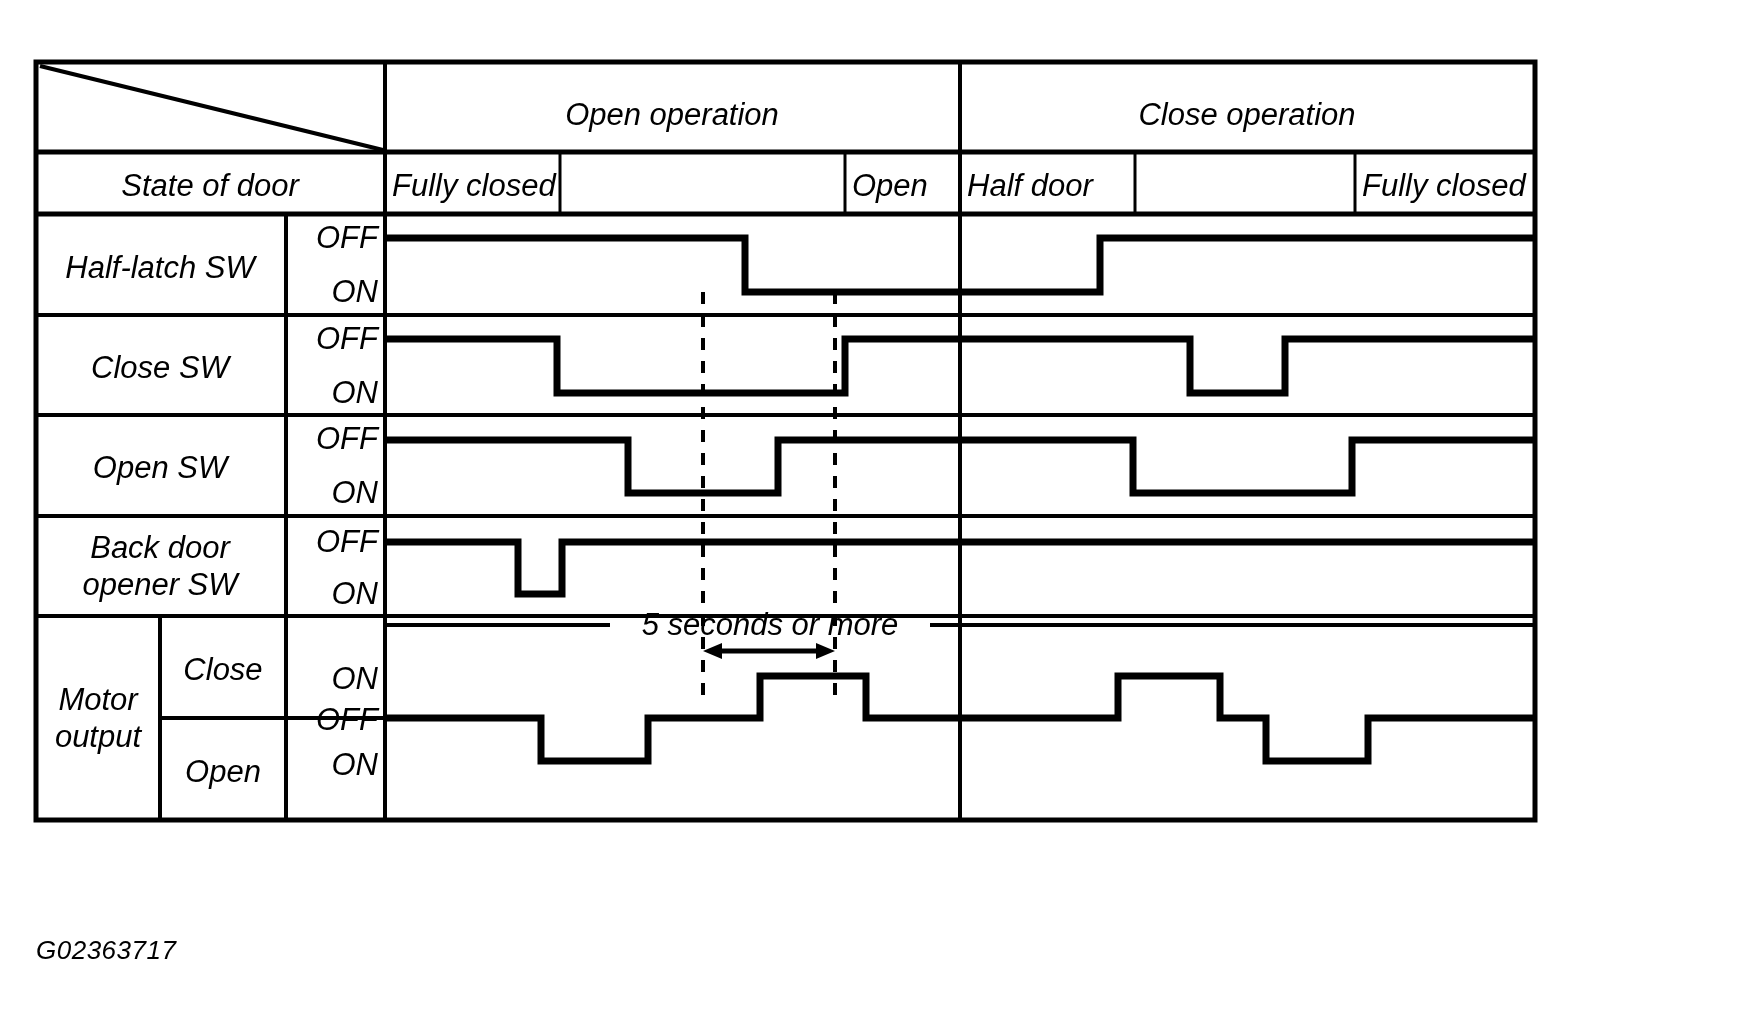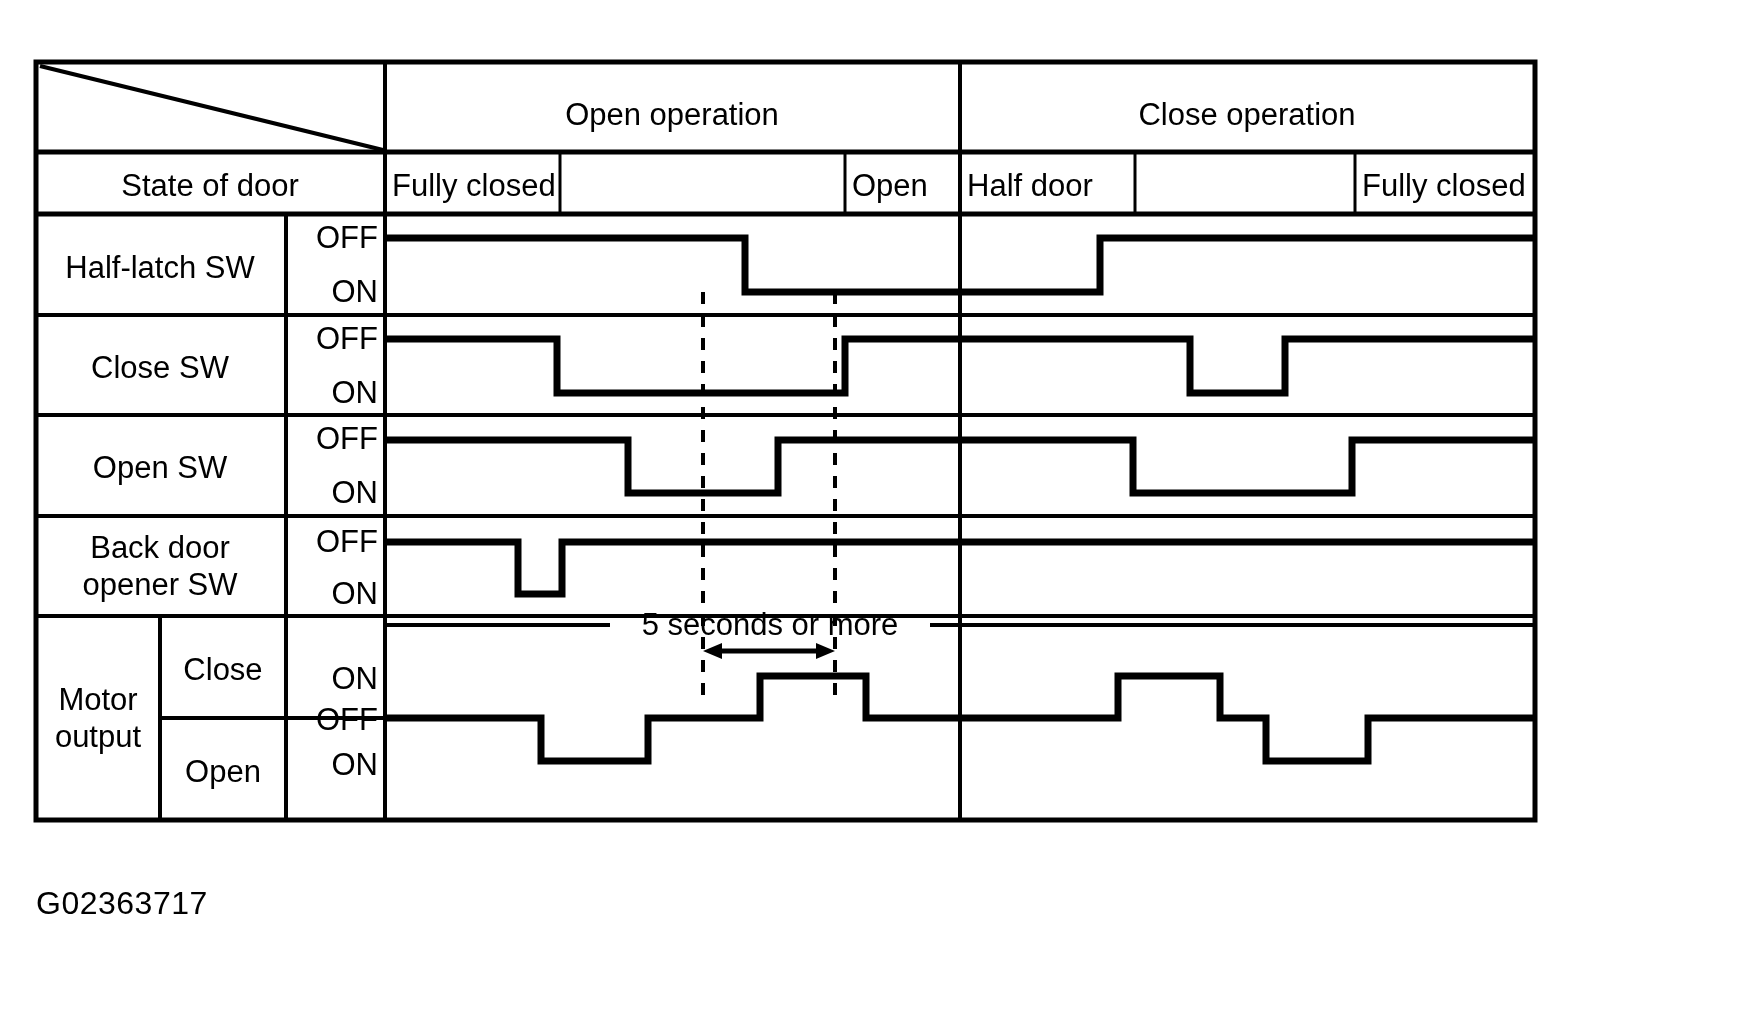--- a/index.html
+++ b/index.html
@@ -1,19 +1,19 @@
 <!DOCTYPE html>
 <html><head>
 <meta charset="utf-8">
 <style>
   html,body{margin:0;padding:0;background:#fff;}
   body{width:1742px;height:1031px;font-family:"Liberation Sans",sans-serif;color:#000;overflow:hidden;}
-  #fig{position:relative;width:1406px;height:1031px;}
+  #fig{position:relative;width:1406px;height:1031px;font-style:italic;}
   svg{position:absolute;left:0;top:0;}
-  .cap{position:absolute;left:36px;top:885px;font-size:32px;letter-spacing:.5px;}
+  .cap{position:absolute;left:36px;top:935px;font-size:26px;letter-spacing:.5px;}
   text{font-family:"Liberation Sans",sans-serif;fill:#000;}
 </style>
 </head>
 <body>
 
 <div id="fig">
   <svg width="1742" height="1031">
     <g>
 
       <rect x="36" y="62" width="1499" height="758" fill="none" stroke="#000" stroke-width="5"></rect>

